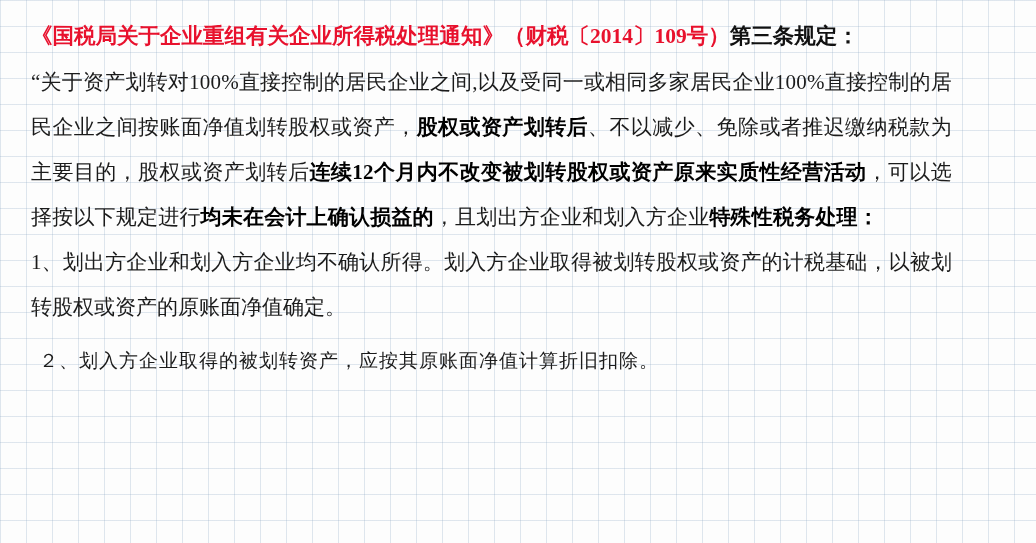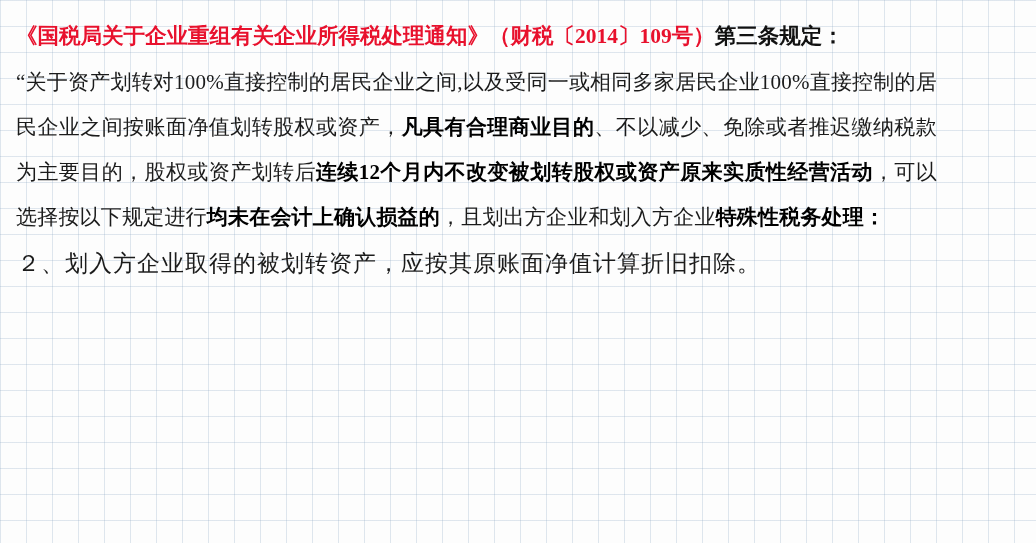--- a/index.html
+++ b/index.html
@@ -22,21 +22,21 @@
     background-image:
       linear-gradient(to right, rgba(150,175,200,0.30) 1px, transparent 1px),
       linear-gradient(to bottom, rgba(150,175,200,0.30) 1px, transparent 1px);
     background-size: 26px 26px;
     background-position: 0 0;
     box-sizing: border-box;
     overflow: hidden;
   }
   #content {
     position: absolute;
-    left: 2px;
+    left: 17px;
     top: 0;
     width: 949px;
     padding: 12px 14px 0 14px;
     box-sizing: border-box;
   }
   .para {
     font-size: 21px;
     line-height: 45px;
     color: #1b1b1b;
     text-align: justify;
@@ -67,37 +67,38 @@
   }
   .item {
     font-size: 21px;
     line-height: 45px;
     color: #1b1b1b;
     margin: 0;
     text-align: justify;
     text-justify: inter-ideograph;
   }
   .item2 {
-    font-size: 23px;
+    font-size: 19px;
     line-height: 46px;
     color: #1b1b1b;
-    margin: 1px;
+    margin: 8px;
     letter-spacing: 1px;
   }
 </style>
 </head>
 <body>
 
 <div id="page">
   <div id="content">
 
     <p class="title-line">
       <span class="red-bold">《国税局关于企业重组有关企业所得税处理通知》（财税〔2014〕109号）</span><span class="black-tail">第三条规定：</span>
     </p>
 
     <p class="para body-indent">
-      <span>“关于资产划转对100%直接控制的居民企业之间,以及受同一或相同多家居民企业100%直接控制的居民企业之间按账面净值划转股权或资产，</span><span class="bold-emph">凡具有合理商业目的</span><span>、不以减少、免除或者推迟缴纳税款为主要目的，股权或资产划转后</span><span class="bold-emph">连续12个月内不改变被划转股权或资产原来实质性经营活动</span><span>，可以选择按以下规定进行</span><span class="bold-emph">均未在会计上确认损益的</span><span>，且划出方企业和划入方企业</span><span class="bold-emph">特殊性税务处理：</span>
+      <span>“关于资产划转对100%直接控制的居民企业之间,以及受同一或相同多家居民企业100%直接控制的居民企业之间按账面净值划转股权或资产，</span><span class="bold-emph">股权或资产划转后</span><span>、不以减少、免除或者推迟缴纳税款为主要目的，股权或资产划转后</span><span class="bold-emph">连续12个月内不改变被划转股权或资产原来实质性经营活动</span><span>，可以选择按以下规定进行</span><span class="bold-emph">均未在会计上确认损益的</span><span>，且划出方企业和划入方企业</span><span class="bold-emph">特殊性税务处理：</span>
     </p>
 
+    <p class="item">1、划出方企业和划入方企业均不确认所得。划入方企业取得被划转股权或资产的计税基础，以被划转股权或资产的原账面净值确定。</p>
     <p class="item2">２、划入方企业取得的被划转资产，应按其原账面净值计算折旧扣除。</p>
 
   </div>
 </div>
 
 </body></html>

